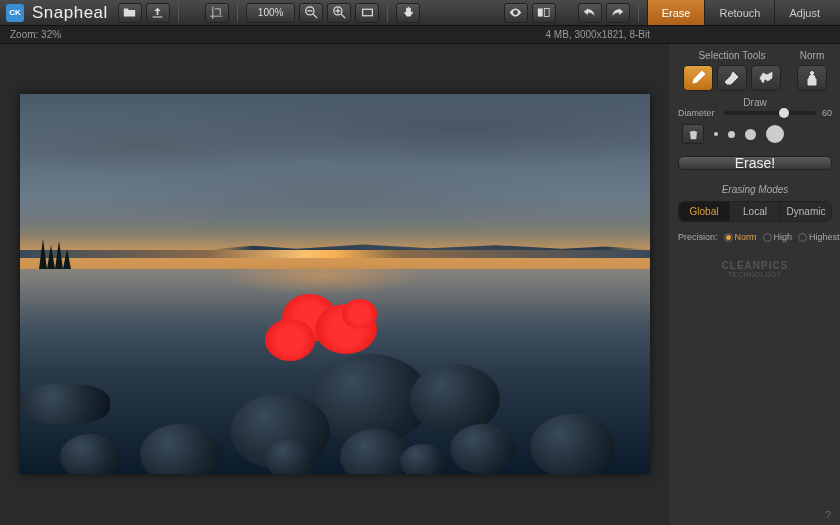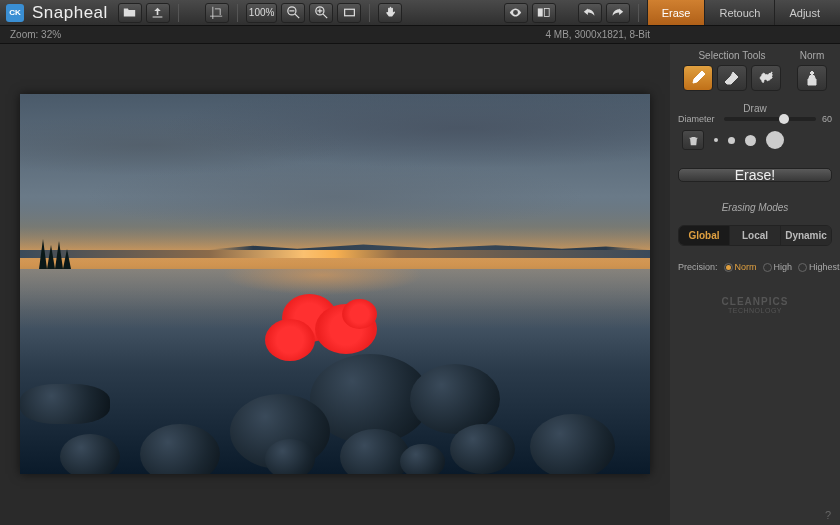--- a/index.html
+++ b/index.html
@@ -2,21 +2,21 @@
 <html><head>
 <meta charset="utf-8">
 <style>
 * { margin:0; padding:0; box-sizing:border-box; font-family:-apple-system,Helvetica,Arial,sans-serif; }
 body { width:840px; height:525px; background:#2a2a2a; overflow:hidden; display:flex; flex-direction:column; color:#ccc; font-size:11px; }
 .toolbar { height:26px; background:linear-gradient(#4a4a4a,#2f2f2f); display:flex; align-items:center; padding:0 6px; gap:4px; border-bottom:1px solid #111; }
 .logo-badge { width:18px; height:18px; background:#3a8fd4; border-radius:3px; display:flex; align-items:center; justify-content:center; font-size:8px; font-weight:bold; color:#fff; }
 .app-name { font-size:17px; color:#eee; font-weight:300; margin-left:4px; margin-right:6px; letter-spacing:0.5px; }
 .tbtn { width:24px; height:20px; background:linear-gradient(#555,#333); border:1px solid #222; border-radius:3px; display:flex; align-items:center; justify-content:center; cursor:pointer; color:#ddd; }
 .tbtn svg { width:13px; height:13px; fill:#ddd; }
-.tbtn.wide { width:auto; padding:0 2px; font-size:10px; }
+.tbtn.wide { width:auto; padding:0 11px; font-size:10px; }
 .tsep { width:1px; height:18px; background:#555; margin:0 4px; }
 .tgap { width:14px; }
 .flex-spacer { flex:1; }
 .mode-tabs { display:flex; height:100%; }
 .mode-tab { padding:0 14px; display:flex; align-items:center; font-size:11px; cursor:pointer; color:#ccc; border-left:1px solid #222; }
 .mode-tab.active { background:linear-gradient(#d08030,#b06018); color:#fff; }
 .statusbar { height:18px; background:#232323; display:flex; align-items:center; padding:0 10px; font-size:10px; color:#999; border-bottom:1px solid #111; }
 .status-left { }
 .main { flex:1; display:flex; min-height:0; }
 .canvas-area { flex:1; background:#2a2a2a; display:flex; align-items:flex-start; justify-content:center; padding:50px 10px 10px; }
@@ -35,42 +35,42 @@
 .water-reflect { position:absolute; top:0; left:0; right:0; height:60px; background:
   radial-gradient(ellipse 100px 20px at 48% 10%,rgba(240,160,80,0.5),transparent),
   linear-gradient(to bottom,rgba(200,150,90,0.3),transparent); }
 .rock { position:absolute; background:radial-gradient(circle at 35% 30%,#3a4a5a,#1a2630 60%,#0a1218); border-radius:50%; }
 .r1{width:120px;height:90px;left:290px;top:260px;} .r2{width:90px;height:70px;left:390px;top:270px;} .r3{width:100px;height:75px;left:210px;top:300px;}
 .r4{width:80px;height:60px;left:120px;top:330px;} .r5{width:70px;height:55px;left:320px;top:335px;} .r6{width:65px;height:50px;left:430px;top:330px;}
 .r7{width:85px;height:65px;left:510px;top:320px;} .r8{width:60px;height:45px;left:40px;top:340px;} .r9{width:50px;height:40px;left:245px;top:345px;}
 .r10{width:45px;height:35px;left:380px;top:350px;} .r11{width:90px;height:40px;left:0px;top:290px;border-radius:40%;}
 .mask-blob { position:absolute; background:radial-gradient(circle,#ff3030 40%,#ee2020 70%,rgba(238,32,32,0.85)); border-radius:50%; }
 .m1{width:55px;height:48px;left:262px;top:200px;} .m2{width:62px;height:50px;left:295px;top:210px;} .m3{width:50px;height:42px;left:245px;top:225px;} .m4{width:35px;height:30px;left:322px;top:205px;}
-.sidebar { width:170px; background:#323232; display:flex; flex-direction:column; padding:6px 8px; gap:12px; }
+.sidebar { width:170px; background:#323232; display:flex; flex-direction:column; padding:6px 8px; gap:6px; }
 .sec-row { display:flex; align-items:flex-end; gap:6px; }
 .sec-col { flex:1; display:flex; flex-direction:column; align-items:center; gap:4px; }
 .sec-label { font-size:10px; color:#aaa; text-align:center; }
 .tool-row { display:flex; gap:4px; }
 .tool-btn { width:30px; height:26px; background:linear-gradient(#4a4a4a,#333); border:1px solid #222; border-radius:4px; display:flex; align-items:center; justify-content:center; cursor:pointer; }
 .tool-btn.active { background:linear-gradient(#e0a040,#c07018); }
 .tool-btn svg { width:16px; height:16px; fill:#ddd; stroke:#ddd; }
 .tool-btn.active svg { fill:#fff; stroke:#fff; }
 .draw-sec { text-align:center; }
 .slider-row { display:flex; align-items:center; gap:6px; font-size:9px; color:#aaa; }
 .slider-row .label { width:40px; text-align:left; }
 .slider { flex:1; height:4px; background:#222; border-radius:2px; position:relative; }
 .slider-thumb { position:absolute; width:10px; height:10px; background:#ddd; border-radius:50%; top:-3px; left:60%; cursor:pointer; }
 .size-row { display:flex; align-items:center; gap:10px; margin-top:6px; padding:0 4px; }
 .trash-btn { width:22px; height:20px; background:linear-gradient(#4a4a4a,#333); border:1px solid #222; border-radius:3px; display:flex; align-items:center; justify-content:center; cursor:pointer; }
 .trash-btn svg { width:11px; height:11px; fill:#ccc; }
 .dot { background:#ccc; border-radius:50%; cursor:pointer; }
 .d1{width:4px;height:4px;} .d2{width:7px;height:7px;} .d3{width:11px;height:11px;} .d4{width:18px;height:18px;}
 .erase-btn { height:14px; background:linear-gradient(#5a5a5a,#383838); border:1px solid #222; border-radius:5px; display:flex; align-items:center; justify-content:center; font-size:14px; color:#eee; cursor:pointer; margin:6px 0; }
 .modes-label { text-align:center; font-size:10px; color:#aaa; margin-top:2px;font-style:italic; }
-.mode-row { display:flex; border:1px solid #222; border-radius:6px; overflow:hidden;font-weight:bold; }
+.mode-row { display:flex; border:1px solid #222; border-radius:6px; overflow:hidden; }
 .mode-btn { flex:1; text-align:center; padding:4px 0; font-size:10px; background:#2a2a2a; cursor:pointer; color:#bbb; }
 .mode-btn.active { background:#1a1a1a; color:#e0a040; }
 .mode-btn + .mode-btn { border-left:1px solid #222; }
 .precision-row { display:flex; align-items:center; gap:6px; font-size:9px; color:#aaa; margin-top:4px; }
 .radio { display:flex; align-items:center; gap:2px; cursor:pointer; }
 .radio-dot { width:9px; height:9px; border:1px solid #666; border-radius:50%; display:flex; align-items:center; justify-content:center; }
 .radio.active .radio-dot::after { content:''; width:5px; height:5px; background:#e0a040; border-radius:50%; }
 .radio.active { color:#e0a040; }
 .cleanpics { text-align:center; font-size:10px; color:#555; letter-spacing:1px; margin-top:12px; font-weight:bold; }
 .cleanpics .sub { font-size:7px; letter-spacing:0.5px; font-weight:normal; }

